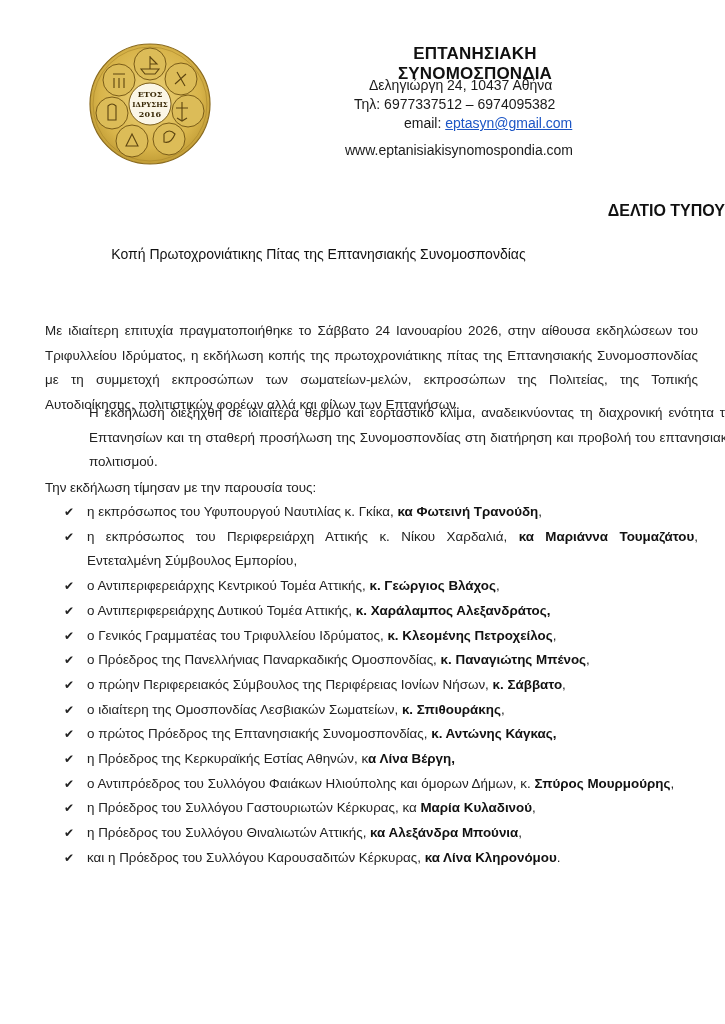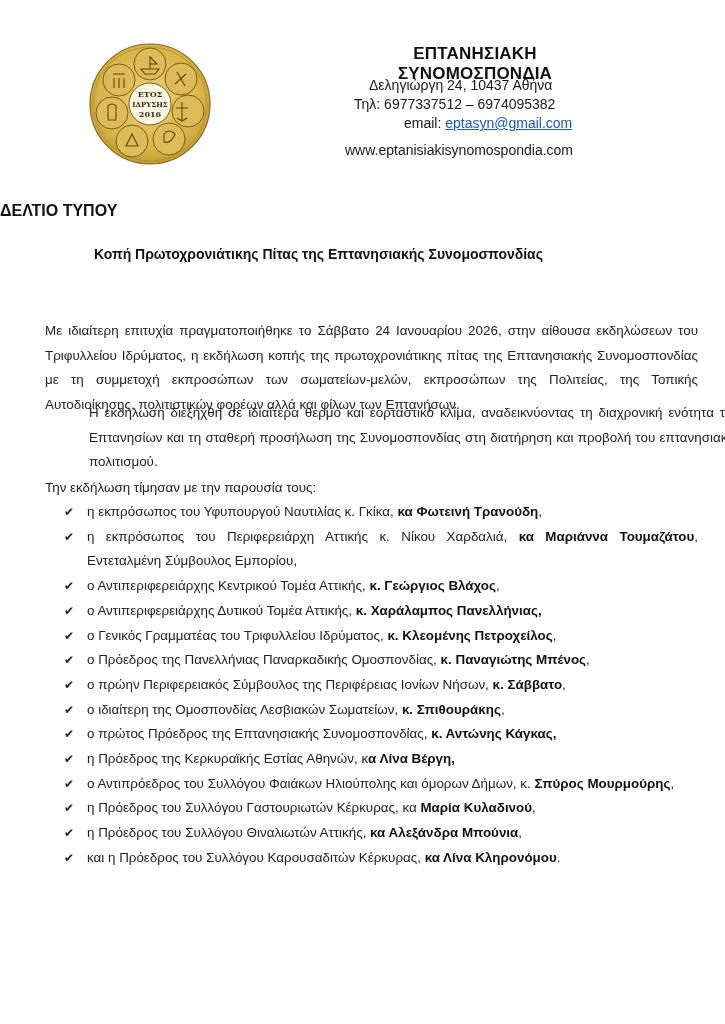--- a/index.html
+++ b/index.html
@@ -45,32 +45,32 @@
     .c-web     { left: 345px; top: 134px; margin-top: 8px; }
     .email-link {
       color: #1b55c5;
       text-decoration: underline;
     }
     .doc-title {
       position: absolute;
       left: 0;
       width: 725px;
       top: 202px;
-      text-align: left;
+      text-align: right;
       font-weight: bold;
       font-size: 16px;
       color: #111;
     }
     .subtitle {
       position: absolute;
       left: 0;
       width: 637px;
       top: 246px;
       text-align: center;
-      font-weight: bold;
+      font-weight: normal;
       font-size: 14px;
       color: #111;
     }
     .body-text {
       position: absolute;
       left: 45px;
       width: 653px;
       font-size: 13.4px;
       line-height: 24.7px;
       text-align: justify;
@@ -164,21 +164,21 @@
 <div class="subtitle">Κοπή Πρωτοχρονιάτικης Πίτας της Επτανησιακής Συνομοσπονδίας</div>
 
 <div class="body-text p1">Με ιδιαίτερη επιτυχία πραγματοποιήθηκε το Σάββατο 24 Ιανουαρίου 2026, στην αίθουσα εκδηλώσεων του Τριφυλλείου Ιδρύματος, η εκδήλωση κοπής της πρωτοχρονιάτικης πίτας της Επτανησιακής Συνομοσπονδίας με τη συμμετοχή εκπροσώπων των σωματείων-μελών, εκπροσώπων της Πολιτείας, της Τοπικής Αυτοδιοίκησης, πολιτιστικών φορέων αλλά και φίλων των Επτανήσων.</div>
 <div class="body-text p2">Η εκδήλωση διεξήχθη σε ιδιαίτερα θερμό και εορταστικό κλίμα, αναδεικνύοντας τη διαχρονική ενότητα των Επτανησίων και τη σταθερή προσήλωση της Συνομοσπονδίας στη διατήρηση και προβολή του επτανησιακού πολιτισμού.</div>
 <div class="body-text p3">Την εκδήλωση τίμησαν με την παρουσία τους:</div>
 
 <ul class="attendees">
   <li class="attendee"><span class="check">✔</span><span>η εκπρόσωπος του Υφυπουργού Ναυτιλίας κ. Γκίκα, </span><span class="name">κα Φωτεινή Τρανούδη</span><span>,</span></li>
   <li class="attendee"><span class="check">✔</span><span>η εκπρόσωπος του Περιφερειάρχη Αττικής κ. Νίκου Χαρδαλιά, </span><span class="name">κα Μαριάννα Τουμαζάτου</span><span>, Εντεταλμένη Σύμβουλος Εμπορίου,</span></li>
   <li class="attendee"><span class="check">✔</span><span>ο Αντιπεριφερειάρχης Κεντρικού Τομέα Αττικής, </span><span class="name">κ. Γεώργιος Βλάχος</span><span>,</span></li>
-  <li class="attendee"><span class="check">✔</span><span>ο Αντιπεριφερειάρχης Δυτικού Τομέα Αττικής, </span><span class="name">κ. Χαράλαμπος Πανελλήνιας,</span><span></span></li>
+  <li class="attendee"><span class="check">✔</span><span>ο Αντιπεριφερειάρχης Δυτικού Τομέα Αττικής, </span><span class="name">κ. Χαράλαμπος Αλεξανδράτος,</span><span></span></li>
   <li class="attendee"><span class="check">✔</span><span>ο Γενικός Γραμματέας του Τριφυλλείου Ιδρύματος, </span><span class="name">κ. Κλεομένης Πετροχείλος</span><span>,</span></li>
   <li class="attendee"><span class="check">✔</span><span>ο Πρόεδρος της Πανελλήνιας Παναρκαδικής Ομοσπονδίας, </span><span class="name">κ. Παναγιώτης Μπένος</span><span>,</span></li>
   <li class="attendee"><span class="check">✔</span><span>ο πρώην Περιφερειακός Σύμβουλος της Περιφέρειας Ιονίων Νήσων, </span><span class="name">κ. Σάββατο</span><span>,</span></li>
   <li class="attendee"><span class="check">✔</span><span>ο ιδιαίτερη της Ομοσπονδίας Λεσβιακών Σωματείων, </span><span class="name">κ. Σπιθουράκης</span><span>,</span></li>
   <li class="attendee"><span class="check">✔</span><span>ο πρώτος Πρόεδρος της Επτανησιακής Συνομοσπονδίας, </span><span class="name">κ. Αντώνης Κάγκας,</span><span></span></li>
   <li class="attendee"><span class="check">✔</span><span>η Πρόεδρος της Κερκυραϊκής Εστίας Αθηνών, κ</span><span class="name">α Λίνα Βέργη,</span><span></span></li>
   <li class="attendee"><span class="check">✔</span><span>ο Αντιπρόεδρος του Συλλόγου Φαιάκων Ηλιούπολης και όμορων Δήμων, κ. </span><span class="name">Σπύρος Μουρμούρης</span><span>,</span></li>
   <li class="attendee"><span class="check">✔</span><span>η Πρόεδρος του Συλλόγου Γαστουριωτών Κέρκυρας, κα </span><span class="name">Μαρία Κυλαδινού</span><span>,</span></li>
   <li class="attendee"><span class="check">✔</span><span>η Πρόεδρος του Συλλόγου Θιναλιωτών Αττικής, </span><span class="name">κα Αλεξάνδρα Μπούνια</span><span>,</span></li>
   <li class="attendee"><span class="check">✔</span><span>και η Πρόεδρος του Συλλόγου Καρουσαδιτών Κέρκυρας, </span><span class="name">κα Λίνα Κληρονόμου</span><span>.</span></li>

